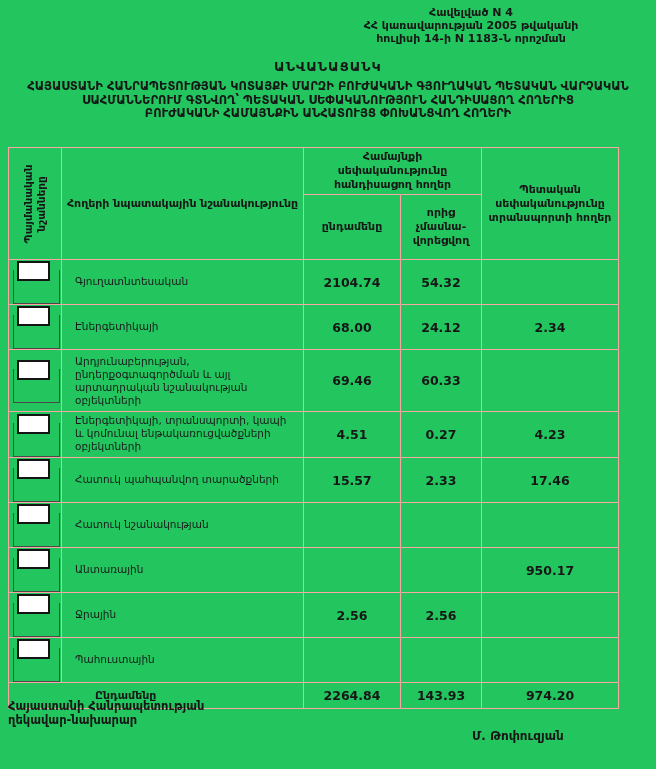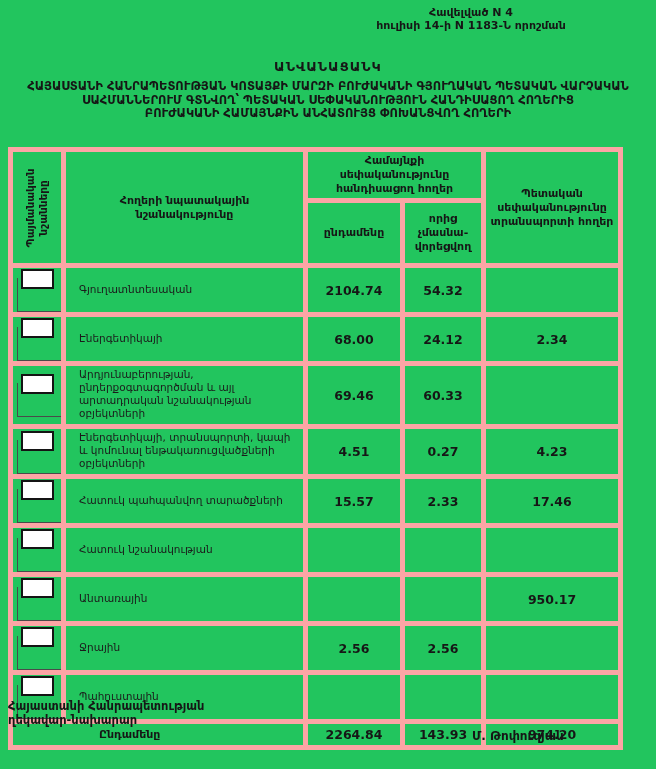--- a/index.html
+++ b/index.html
@@ -23,21 +23,21 @@
   .doc-subtitle {
     position: absolute; top: 80px; left: 6px; width: 644px;
     text-align: center; font-size: 11.5px; font-weight: 700; line-height: 13.5px;
   }
   table.grid {
     position: absolute; top: 147px; left: 8px;
     border-collapse: collapse; table-layout: fixed;
     width: 610px;
   }
   table.grid td {
-    border: 5px solid #fca5a5;
+    border: 1px solid #fca5a5;
     padding: 0; vertical-align: middle;
     overflow: hidden;
   }
   .c1 { width: 53px; } .c2 { width: 242px; } .c3 { width: 97px; }
   .c4 { width: 81px; } .c5 { width: 137px; }
   tr.hA { height: 41px; } tr.hB { height: 65px; }
   .ch { text-align: center; font-size: 11px; font-weight: 700; line-height: 14px; padding: 2px 4px !important; }
   .c1h { position: relative; }
   .rot {
     position: absolute; left: 50%; top: 50%; width: 96px;
@@ -72,20 +72,21 @@
     font-size: 12px; font-weight: 700;
   }
 </style>
 </head>
 <body>
 
 <div class="page">
 
   <div class="note">
     <div>Հավելված N  4</div>
+    <div>ՀՀ կառավարության 2005 թվականի</div>
     <div>հուլիսի 14-ի N 1183-Ն որոշման</div>
   </div>
 
   <div class="doc-title">ԱՆՎԱՆԱՑԱՆԿ</div>
 
   <div class="doc-subtitle">
     <div>ՀԱՅԱՍՏԱՆԻ ՀԱՆՐԱՊԵՏՈՒԹՅԱՆ ԿՈՏԱՅՔԻ ՄԱՐԶԻ ԲՈՒԺԱԿԱՆԻ ԳՅՈՒՂԱԿԱՆ ՊԵՏԱԿԱՆ ՎԱՐՉԱԿԱՆ</div>
     <div>ՍԱՀՄԱՆՆԵՐՈՒՄ ԳՏՆՎՈՂ՝ ՊԵՏԱԿԱՆ ՍԵՓԱԿԱՆՈՒԹՅՈՒՆ ՀԱՆԴԻՍԱՑՈՂ ՀՈՂԵՐԻՑ</div>
     <div>ԲՈՒԺԱԿԱՆԻ ՀԱՄԱՅՆՔԻՆ ԱՆՀԱՏՈՒՅՑ ՓՈԽԱՆՑՎՈՂ ՀՈՂԵՐԻ</div>
   </div>

